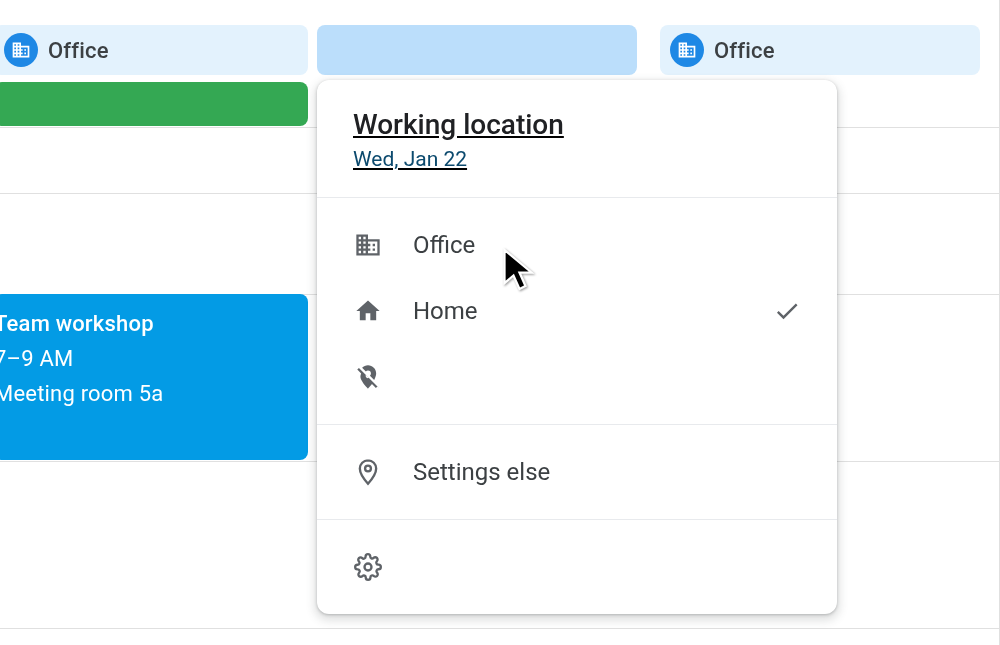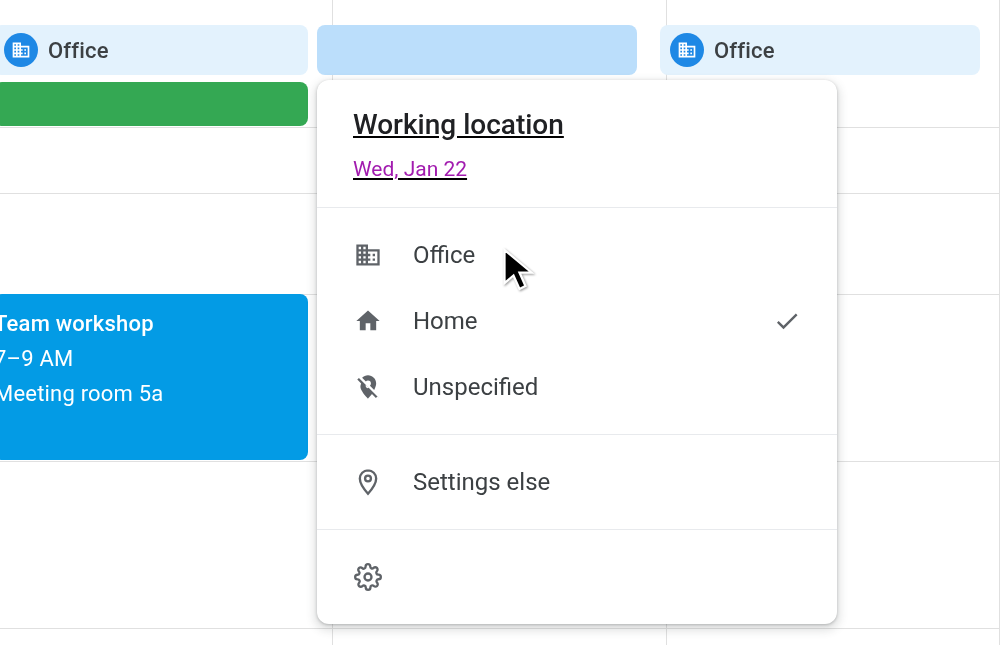--- a/index.html
+++ b/index.html
@@ -2,20 +2,21 @@
 <html><head>
 <meta charset="utf-8">
 <style>
   * { box-sizing: border-box; margin: 0; padding: 0; }
   html, body { width: 1000px; height: 645px; overflow: hidden; font-family: "Google Sans", Roboto, Arial, sans-serif; background: #fff; }
   .calendar-grid {
     position: relative;
     width: 100%;
     height: 100%;
     display: flex;
+    flex-direction: column;
   }
   .day-col {
     flex: 0 0 333.33px;
     position: relative;
     border-right: 1px solid #e0e0e0;
   }
   .hour-lines { position: absolute; top: 0; left: 0; right: 0; bottom: 0; }
   .hour-line { position: absolute; left: 0; right: 0; border-top: 1px solid #e0e0e0; }
   .hl1 { top: 127px; }
   .hl2 { top: 193px; }
@@ -80,21 +81,21 @@
     box-shadow: 0 4px 8px 3px rgba(60,64,67,.15), 0 1px 3px rgba(60,64,67,.3);
     z-index: 50;
     overflow: hidden;
   }
   .popover-header {
     padding: 28px 36px 26px;
     border-bottom: 1px solid #e8eaed;
     text-decoration: underline;
   }
   .popover-title { font-size: 28px; color: #202124; font-weight: 500; }
-  .popover-date { font-size: 21px; color: #a21caf; margin-top: 16px; }
+  .popover-date { font-size: 21px; color: #0c4a6e; margin-top: 6px; }
   .popover-section { padding: 14px 0; border-bottom: 1px solid #e8eaed; }
   .popover-section:last-child { border-bottom: none; }
   .option {
     display: flex; align-items: center;
     padding: 18px 36px;
     gap: 30px;
     cursor: pointer;
     position: relative;
   }
   .option-icon { width: 30px; height: 30px; display:flex; align-items:center; justify-content:center; flex-shrink:0; }
@@ -182,21 +183,20 @@
               <path d="M9 16.17 4.83 12l-1.42 1.41L9 19 21 7l-1.41-1.41z"></path>
             </svg>
         </span>
       </div>
       <div class="option">
         <span class="option-icon">
           <svg width="28" height="28" viewBox="0 0 24 24" fill="#5f6368">
               <path d="M12 6.5A2.5 2.5 0 0 1 14.5 9c0 .74-.33 1.39-.83 1.85l3.63 3.63c.98-1.86 1.7-3.8 1.7-5.48 0-3.87-3.13-7-7-7-1.98 0-3.76.83-5.04 2.15l3.19 3.19c.46-.52 1.11-.84 1.85-.84zm9.19 14.69L4.22 4.22 2.81 5.63l3.32 3.32C5.85 9.62 5.5 10.63 5.5 12c0 1.38 1.12 3.16 2.07 4.74C8.75 18.71 12 22 12 22s1.67-1.85 3.38-4.02l3.4 3.4 1.41-1.41zM12 13c-1.1 0-2-.9-2-2 0-.22.04-.42.1-.62l2.52 2.52c-.2.06-.4.1-.62.1z"></path>
             </svg>
         </span>
-        <span class="option-label">Unspecified</span>
       </div>
     </div>
     <div class="popover-section">
       <div class="option">
         <span class="option-icon">
           <svg width="28" height="28" viewBox="0 0 24 24" fill="none" stroke="#5f6368" stroke-width="2">
               <path d="M12 2C8.13 2 5 5.13 5 9c0 5.25 7 13 7 13s7-7.75 7-13c0-3.87-3.13-7-7-7z"></path>
               <circle cx="12" cy="9" r="2.5"></circle>
             </svg>
         </span>

